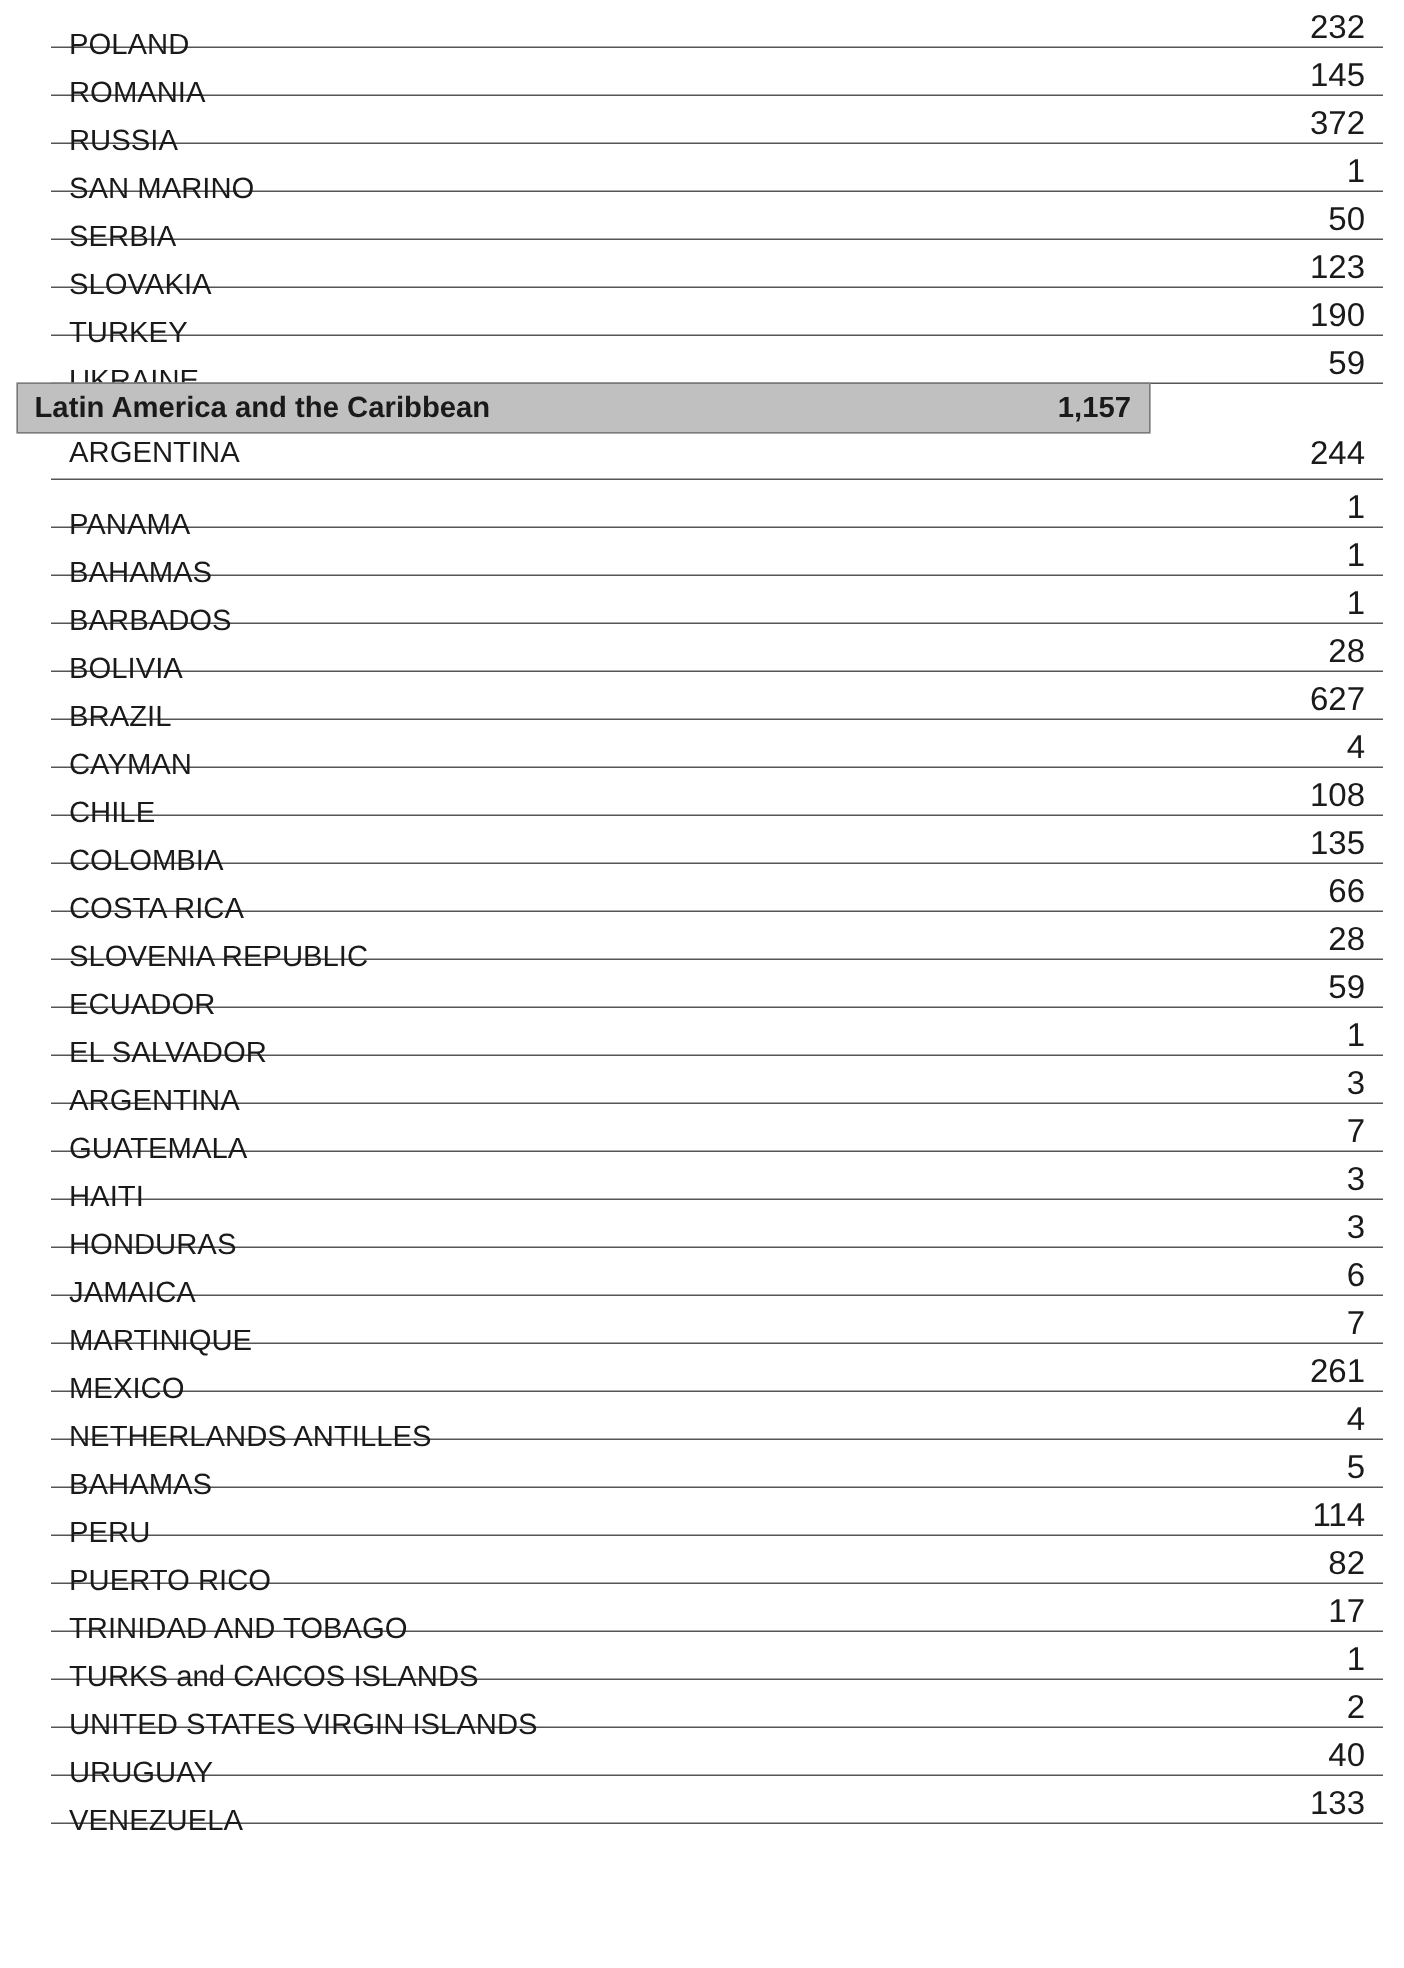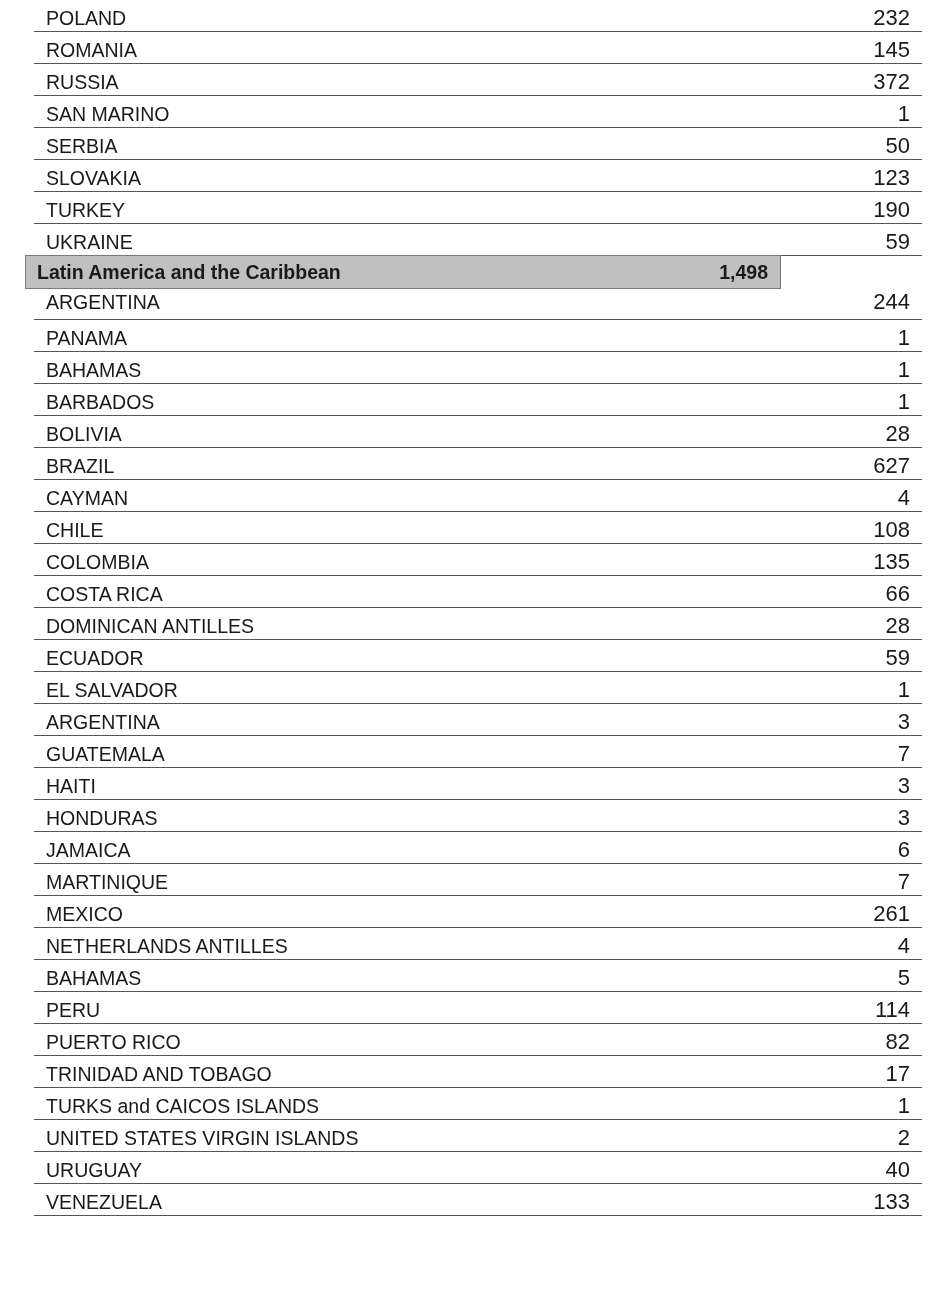--- a/index.html
+++ b/index.html
@@ -27,35 +27,35 @@
       box-sizing: border-box;
     }
     .row.country {
       margin-left: 34px;
       width: 888px;
       border-bottom: 1.5px solid #555555;
     }
     .row.country .name {
       position: absolute;
       left: 12px;
-      top: 7px;
+      top: 19px;
       font-size: 19.5px;
       line-height: 22px;
       white-space: nowrap;
     }
     .row.country .value {
       position: absolute;
       right: 12px;
       top: 7px;
       font-size: 22px;
       line-height: 22px;
       text-align: right;
     }
     .row.region {
-      margin-left: 25px;
+      margin-left: 11px;
       width: 756px;
       height: 34px;
       margin-top: -1px;
       background: #c0c0c0;
       border: 1.5px solid #7a7a7a;
     }
     .row.region .name {
       position: absolute;
       left: 11px;
       top: 4px;
@@ -115,21 +115,21 @@
         <span class="value">190</span>
       </div>
       <div class="row country">
         <span class="name">UKRAINE</span>
         <span class="value">59</span>
       </div>
     </div>
 
   <div class="row region">
     <span class="name">Latin America and the Caribbean</span>
-    <span class="value">1,498</span>
+    <span class="value">1,157</span>
   </div>
 
   <div id="rows-after">
       <div class="row country first-after-region">
         <span class="name">ARGENTINA</span>
         <span class="value">244</span>
       </div>
       <div class="row country">
         <span class="name">PANAMA</span>
         <span class="value">1</span>
@@ -160,21 +160,21 @@
       </div>
       <div class="row country">
         <span class="name">COLOMBIA</span>
         <span class="value">135</span>
       </div>
       <div class="row country">
         <span class="name">COSTA RICA</span>
         <span class="value">66</span>
       </div>
       <div class="row country">
-        <span class="name">DOMINICAN ANTILLES</span>
+        <span class="name">SLOVENIA REPUBLIC</span>
         <span class="value">28</span>
       </div>
       <div class="row country">
         <span class="name">ECUADOR</span>
         <span class="value">59</span>
       </div>
       <div class="row country">
         <span class="name">EL SALVADOR</span>
         <span class="value">1</span>
       </div>

